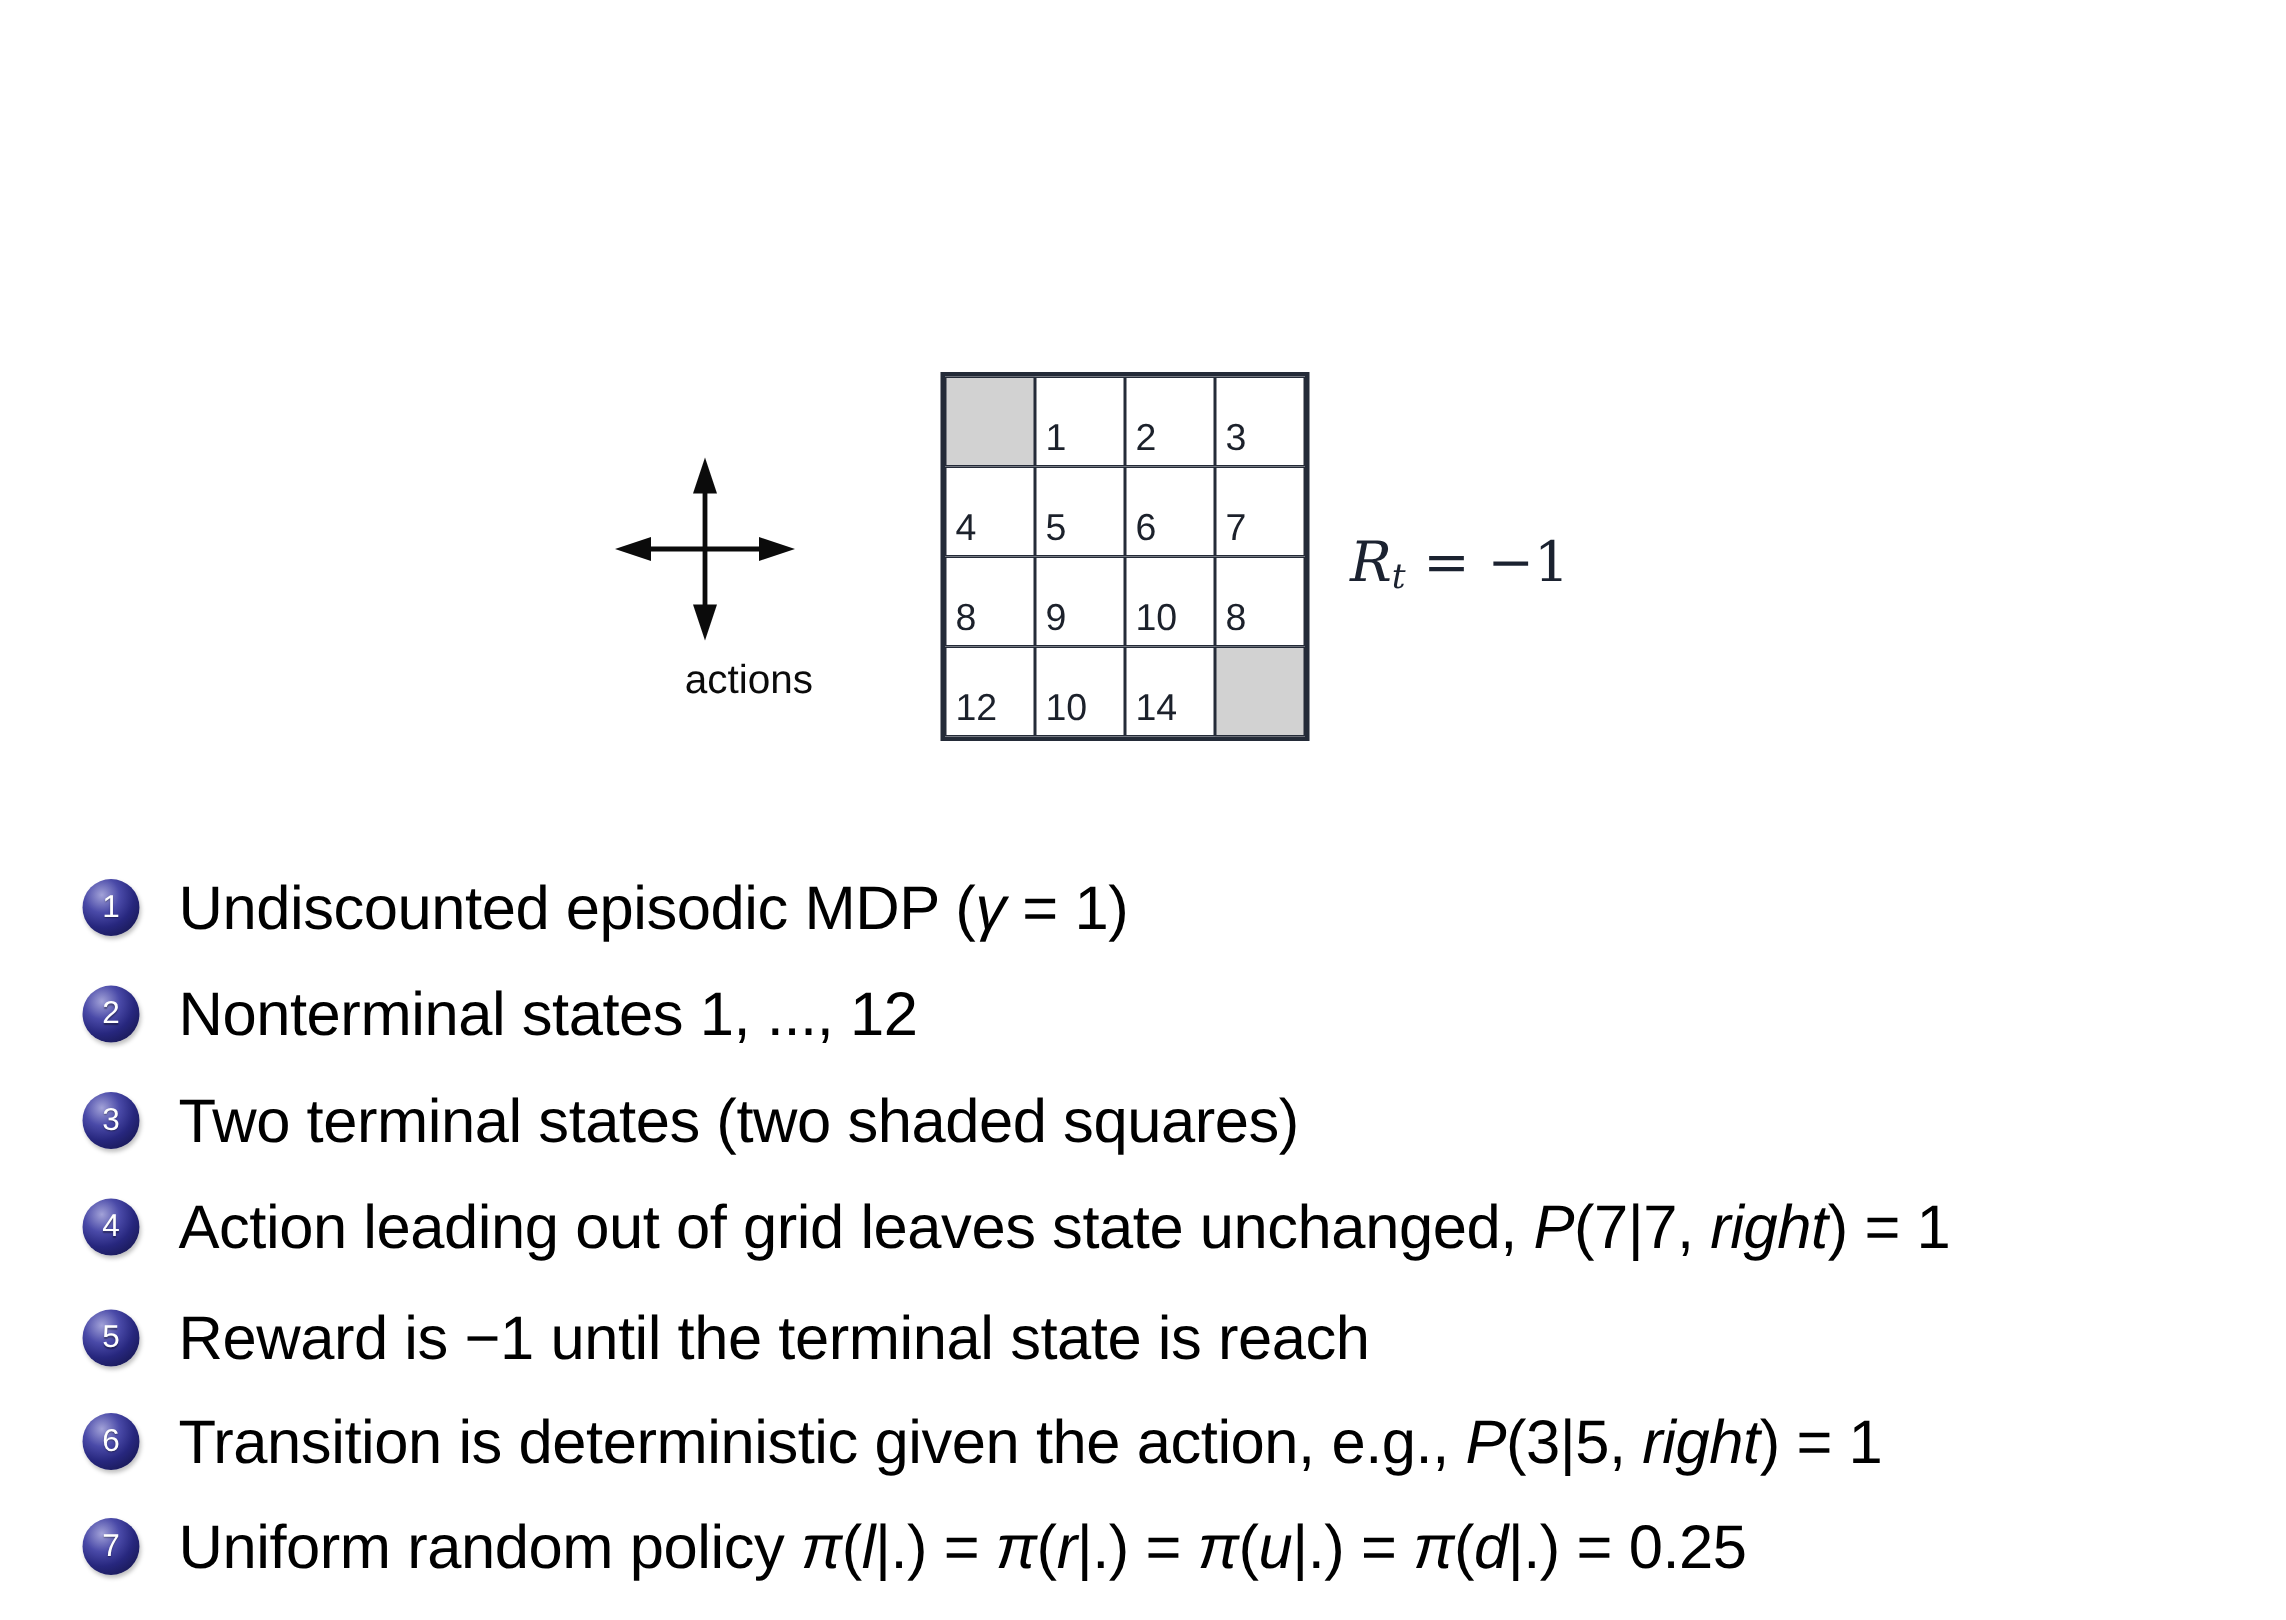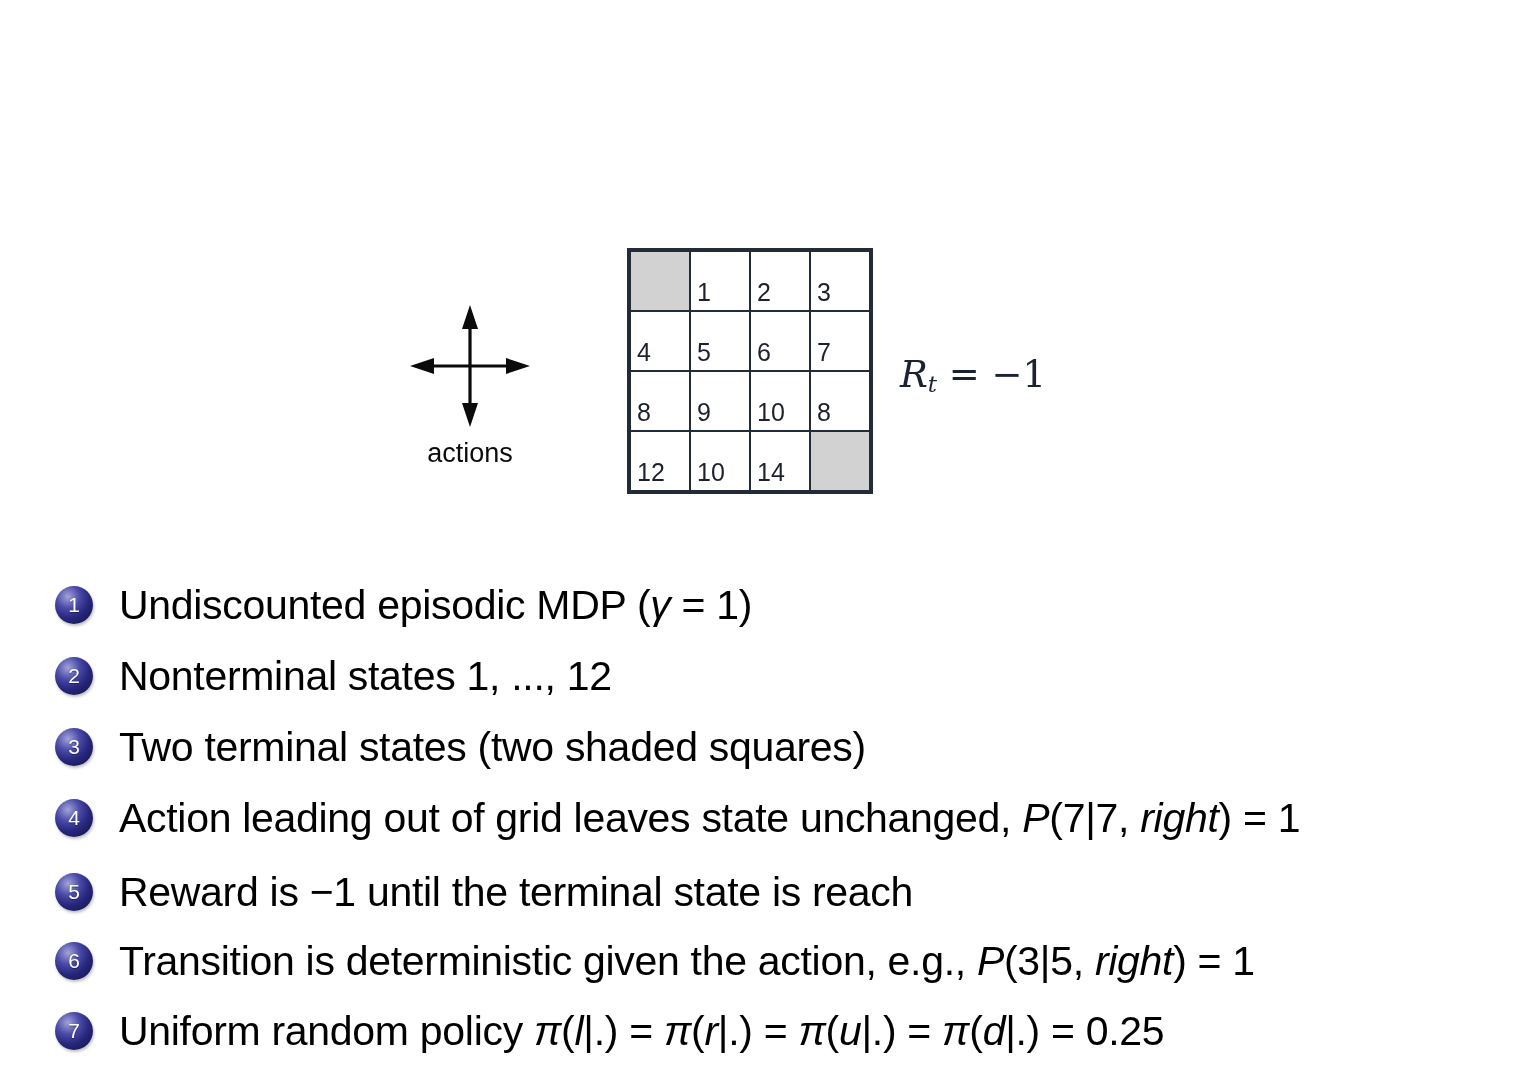--- a/index.html
+++ b/index.html
@@ -33,21 +33,21 @@
     white-space:nowrap;
   }
 
   
   .actions-cross {
     position:absolute; left:408px; top:303px;
     width:124px; height:126px;
   }
   .actions-label {
     position:absolute; left:398px; top:438px;
-    width:144px; text-align:center;
+    width:144px; text-align:right;
     font-size:27px; color:#0b0b0b;
   }
 
   
   .grid {
     position:absolute; left:627px; top:248px;
     display:grid;
     grid-template-columns:repeat(4,60px);
     grid-template-rows:repeat(4,60px);
     border:3px solid #242b38;

